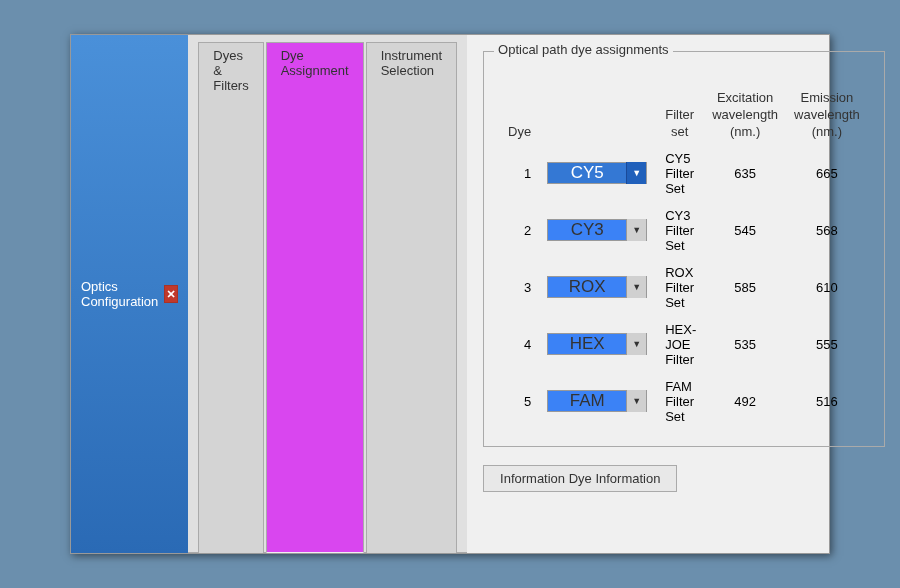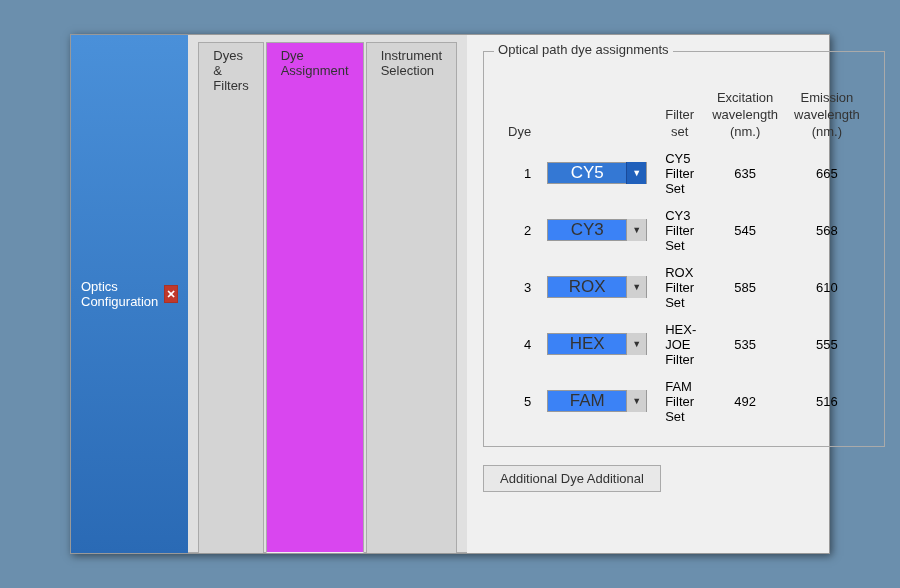--- a/index.html
+++ b/index.html
@@ -305,21 +305,21 @@
                 </div></td>
               <td class="filter-set-label">FAM Filter Set</td>
               <td>492</td>
               <td>516</td>
             </tr>
           </tbody>
       </table>
     </div>
 
     <div class="bottom-buttons">
-      <button class="add-info-btn">Additional Dye Additional</button>
+      <button class="add-info-btn">Information Dye Information</button>
     </div>
 
   </div>
 
   <div class="dialog-footer">
     <button class="footer-btn">OK</button>
     <button class="footer-btn">Cancel</button>
     <button class="footer-btn">Help</button>
   </div>
 

